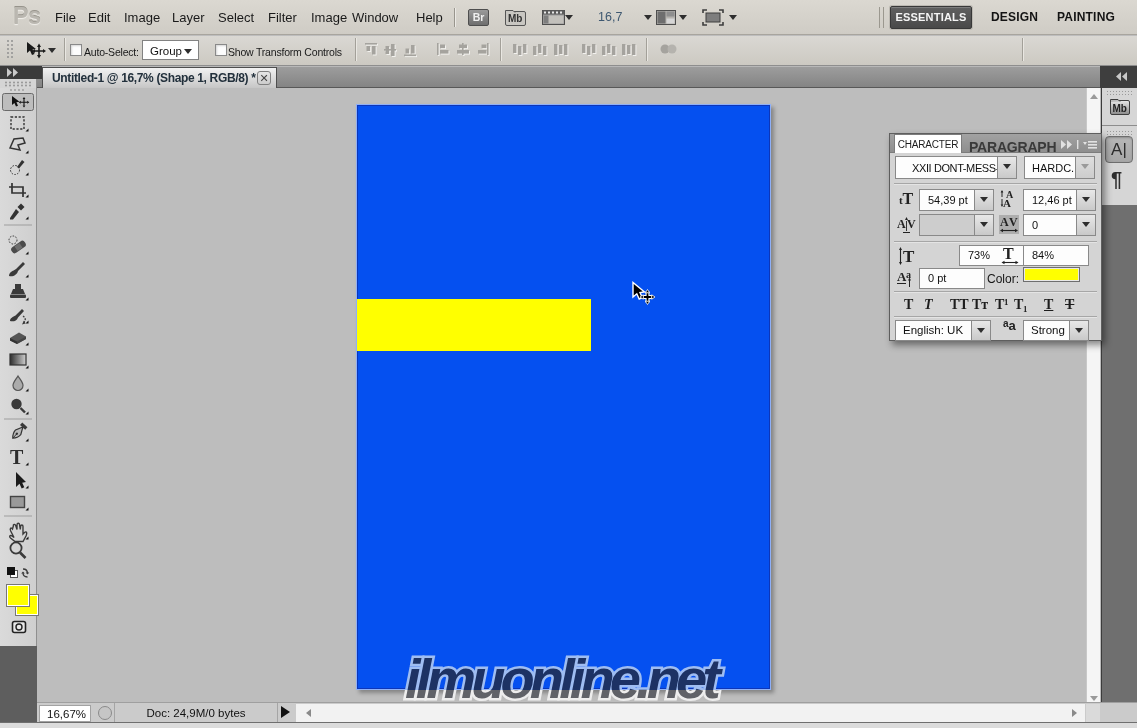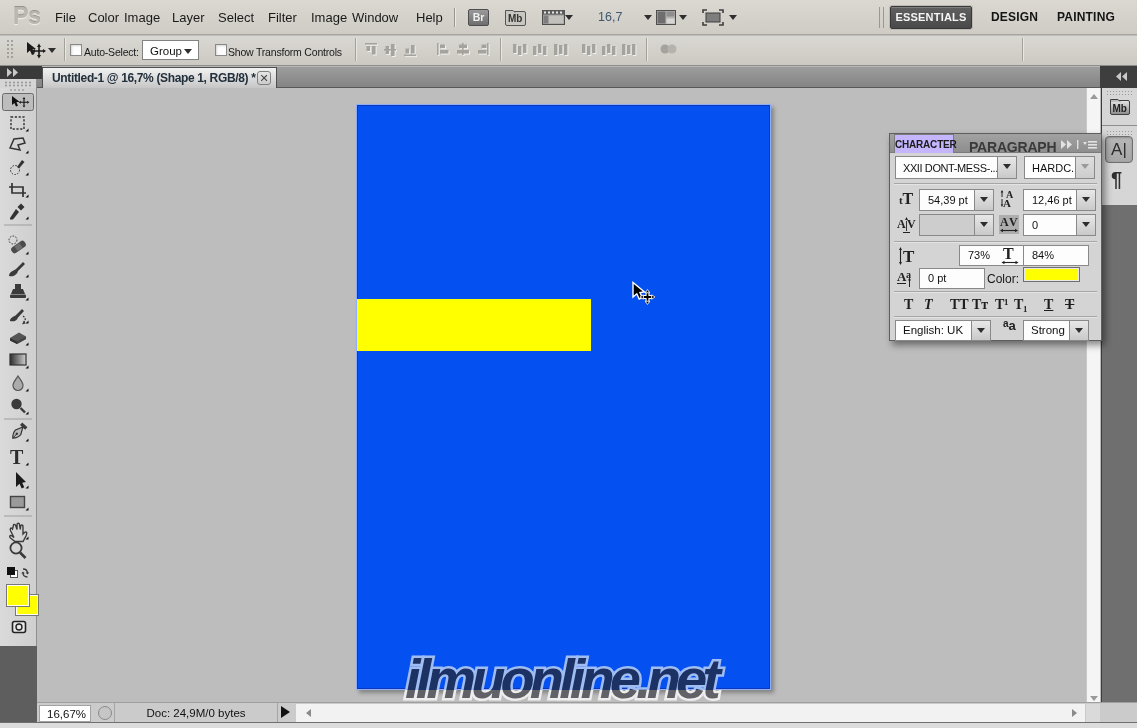--- a/index.html
+++ b/index.html
@@ -87,43 +87,43 @@
 #playbtn { position:absolute; left:281px; top:3px; width:0; height:0; border-top:6px solid transparent;
   border-bottom:6px solid transparent; border-left:9px solid #111; }
 #hscroll { position:absolute; left:296px; top:1px; width:789px; height:18px; background:#f2f2f2; }
 #corner { position:absolute; left:1086px; top:1px; width:14px; height:19px; background:#dadada; }
 
 
 #charpanel { position:absolute; left:889px; top:133px; width:213px; height:208px;
   background:#d4d4d4; border:1px solid #5e5e5e; box-shadow:3px 4px 7px rgba(0,0,0,0.45); font-size:12px;}
 #cptabs { position:absolute; left:0; top:0; width:211px; height:19px;
   background:linear-gradient(#a2a2a2,#8e8e8e); border-bottom:1px solid #7c7c7c;}
-#cptab1 { position:absolute; left:4px; top:0px; width:60px; height:19px; background:#c4b5fd;
-  border:1px solid #7c7c7c; border-bottom:none; font-size:10px; font-weight:bold; color:#1c1c1c;
+#cptab1 { position:absolute; left:4px; top:0px; width:68px; height:19px; background:#ffffff;
+  border:1px solid #7c7c7c; border-bottom:none; font-size:10px; font-weight:normal; color:#1c1c1c;
   text-align:center; padding-top:4px; letter-spacing:-0.2px;}
 #cptab2 { position:absolute; left:79px; top:5px; font-size:14px; font-weight:bold; color:#3a3a3a; letter-spacing:-0.2px;}
 .cpfield { position:absolute; background:#fdfdfd; border:1px solid #898989; color:#111; font-size:11px; }
 .cpcombo-btn { position:absolute; right:0px; top:0px; width:19px; height:100%;
   background:linear-gradient(#e8e8e8,#c9c9c9); border-left:1px solid #898989; }
 .cpcombo-btn .da { position:absolute; left:5px; top:7px; }
 .cphr { position:absolute; left:4px; width:203px; height:1px; background:#a6a6a6; box-shadow:0 1px 0 #e4e4e4;}
 .cplabel { position:absolute; font-size:12px; color:#161616; }
 .cpicon { position:absolute; font-weight:bold; color:#222; }
 #cpswatch { position:absolute; left:133px; top:133px; width:57px; height:15px; background:#ffff00;
   border:1px solid #6e6e6e; box-shadow:0 0 0 1px #e8e8e8 inset;}
 .tbtn { position:absolute; top:163px; font-family:"Liberation Serif",serif; font-weight:bold;
   font-size:14px; color:#1d1d1d; }
 </style>
 </head>
 <body>
 
 <div id="menubar">
   <div id="pslogo">Ps</div>
   <div class="menuitem" style="left:55px">File</div>
-  <div class="menuitem" style="left:88px">Color</div>
+  <div class="menuitem" style="left:88px">Edit</div>
   <div class="menuitem" style="left:124px">Image</div>
   <div class="menuitem" style="left:172px">Layer</div>
   <div class="menuitem" style="left:218px">Select</div>
   <div class="menuitem" style="left:268px">Filter</div>
   <div class="menuitem" style="left:311px">Image</div>
   <div class="menuitem" style="left:352px">Window</div>
   <div class="menuitem" style="left:416px">Help</div>
   <div id="msep1"></div>
   <div id="brbtn">Br</div>
   <svg class="topsvg" style="position:absolute;left:504px;top:8px" width="24" height="19">
@@ -535,21 +535,21 @@
       <path d="M23 3 L27 3 L25 6 Z" fill="#e2e2e2"></path>
       <g fill="#e2e2e2">
           <rect x="28" y="2" width="9" height="1.6"></rect>
           <rect x="28" y="5" width="9" height="1.6"></rect>
           <rect x="28" y="8" width="9" height="1.6"></rect>
         </g>
     </svg>
   </div>
   <div id="cptab1">CHARACTER</div>
 
-  <div class="cpfield" style="left:5px;top:22px;width:122px;height:23px;padding:5px 0 0 7px;font-size:11px;letter-spacing:-0.4px;">XXII DONT-MESS-...
+  <div class="cpfield" style="left:5px;top:22px;width:122px;height:23px;padding:5px 0 0 7px;font-size:11px;letter-spacing:-0.4px;text-align:center;">XXII DONT-MESS-...
     <div class="cpcombo-btn">
         <span class="da"></span>
       </div></div>
   <div class="cpfield" style="left:134px;top:22px;width:71px;height:23px;padding:5px 0 0 7px;font-size:11px;">HARDC...
     <div class="cpcombo-btn" style="background:linear-gradient(#dedede,#cdcdcd)">
         <span class="da" style="border-top-color:#9a9a9a"></span>
       </div></div>
 
   <div class="cphr" style="top:49px"></div>
 

